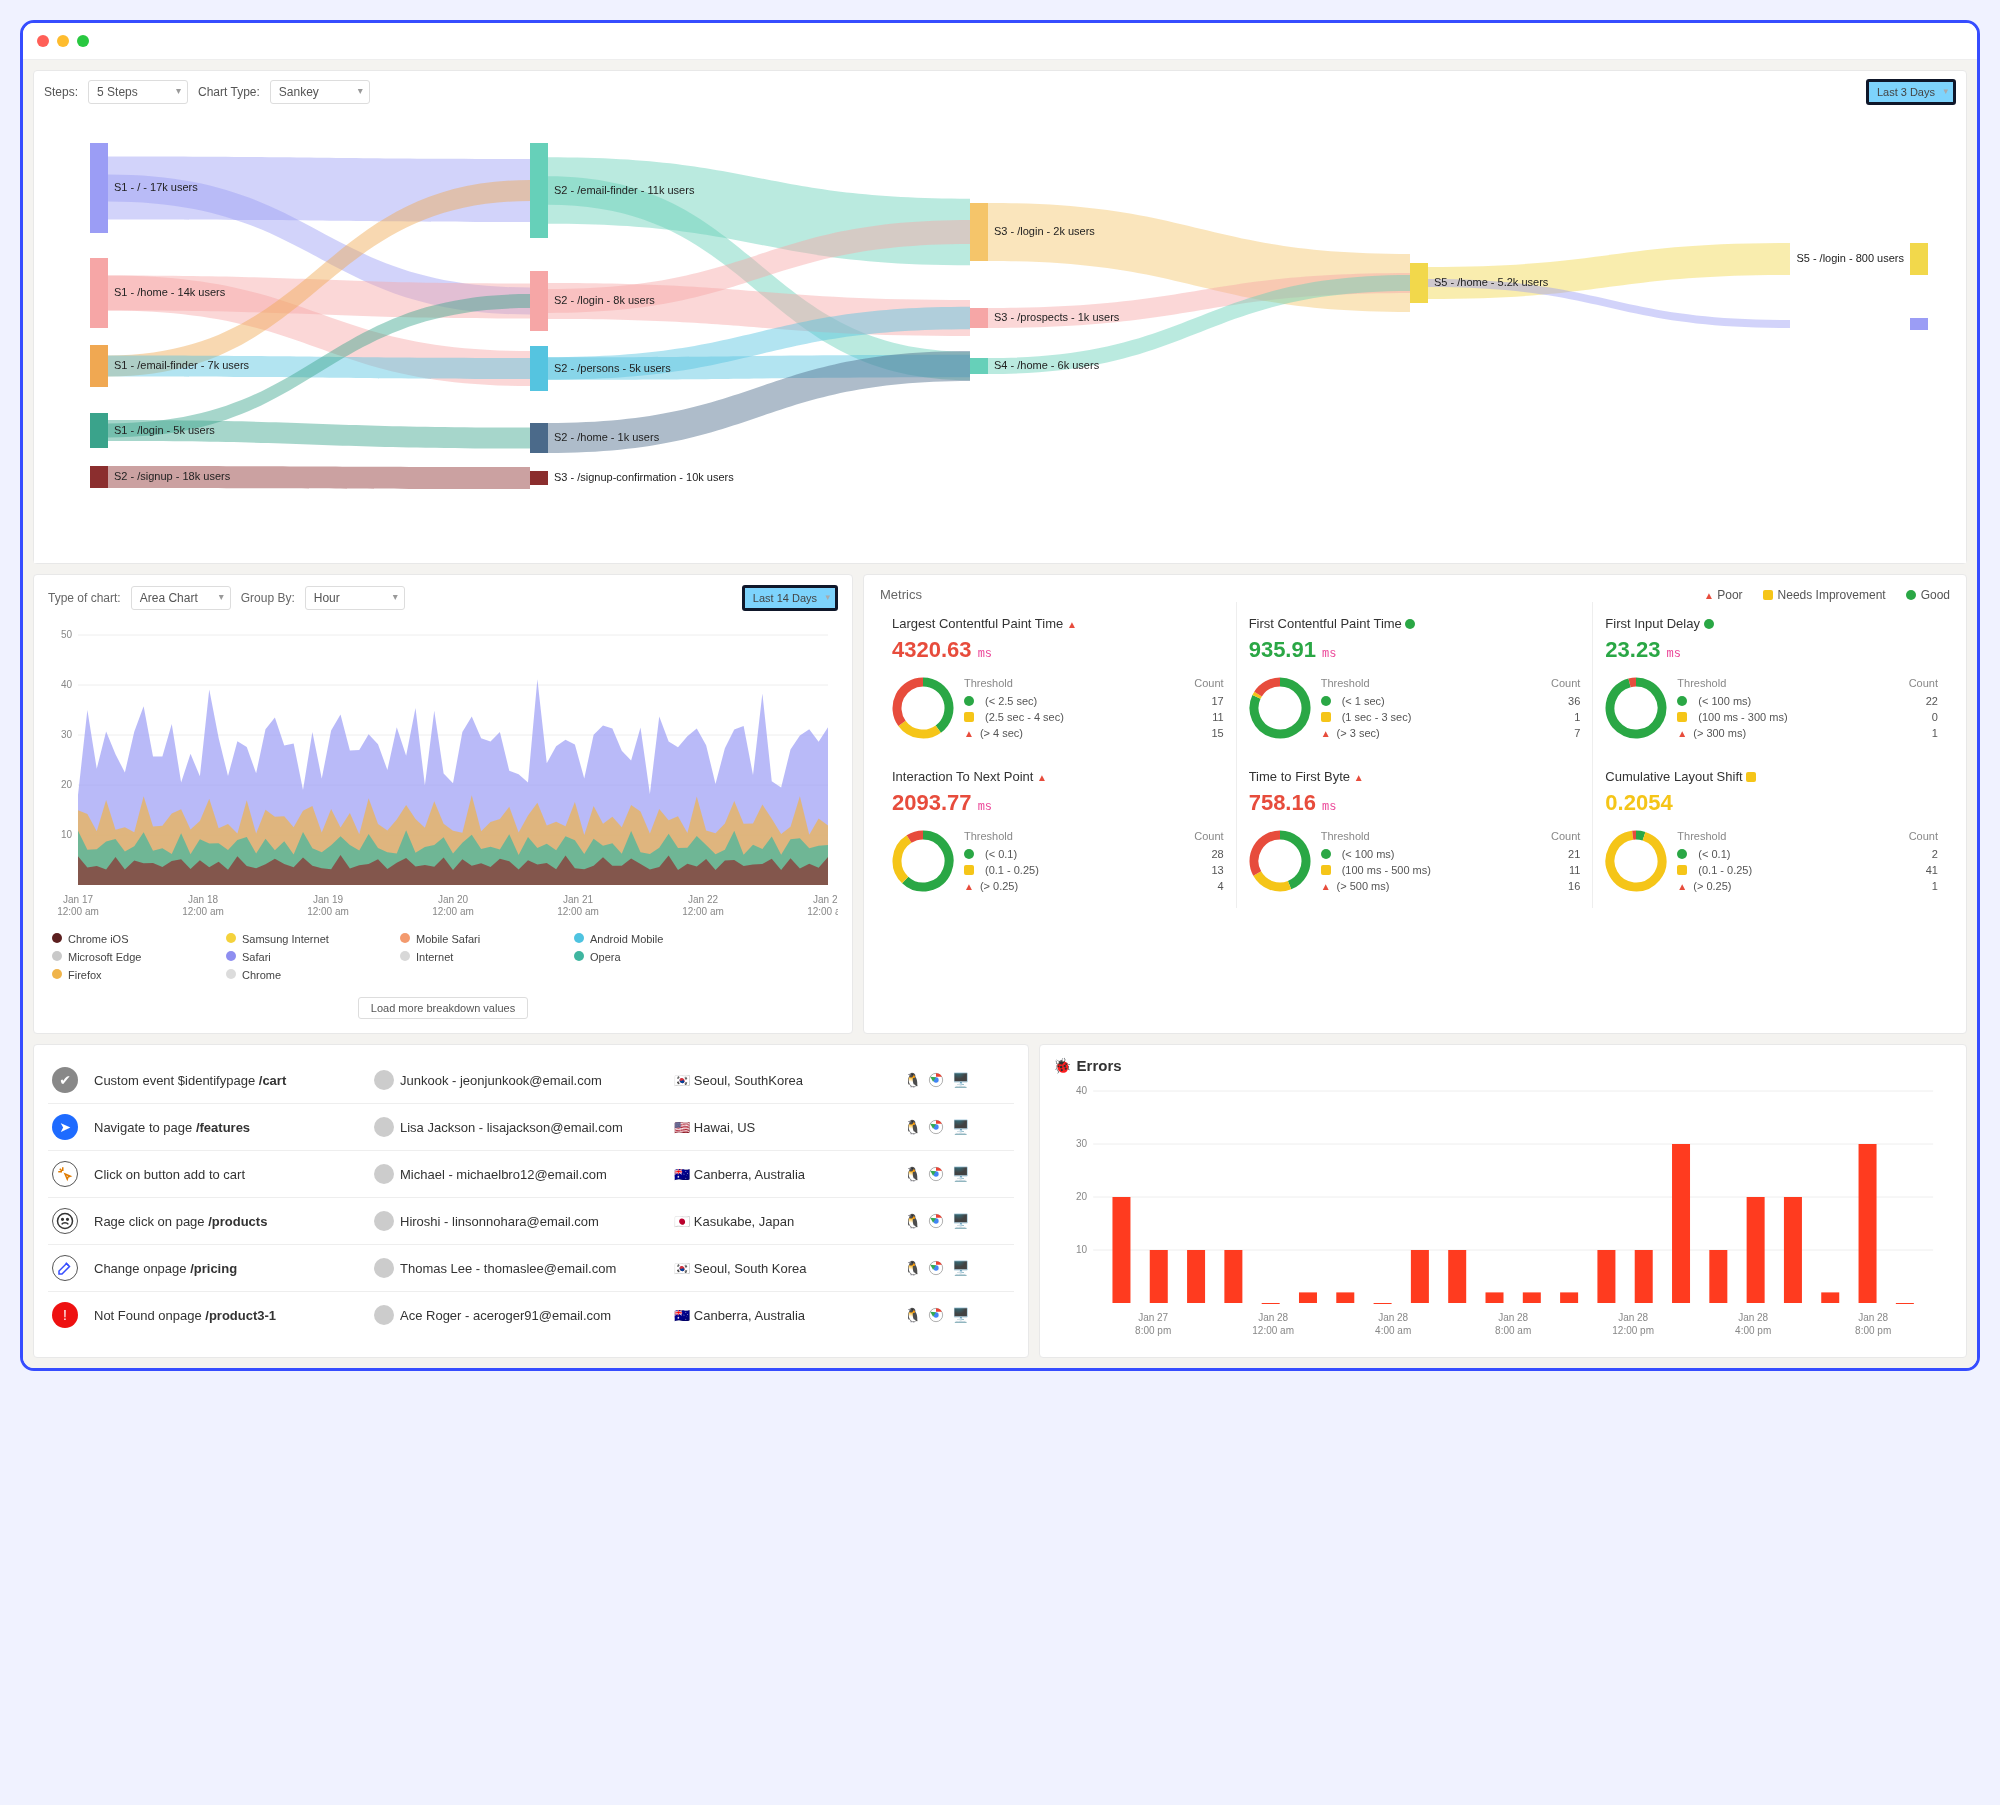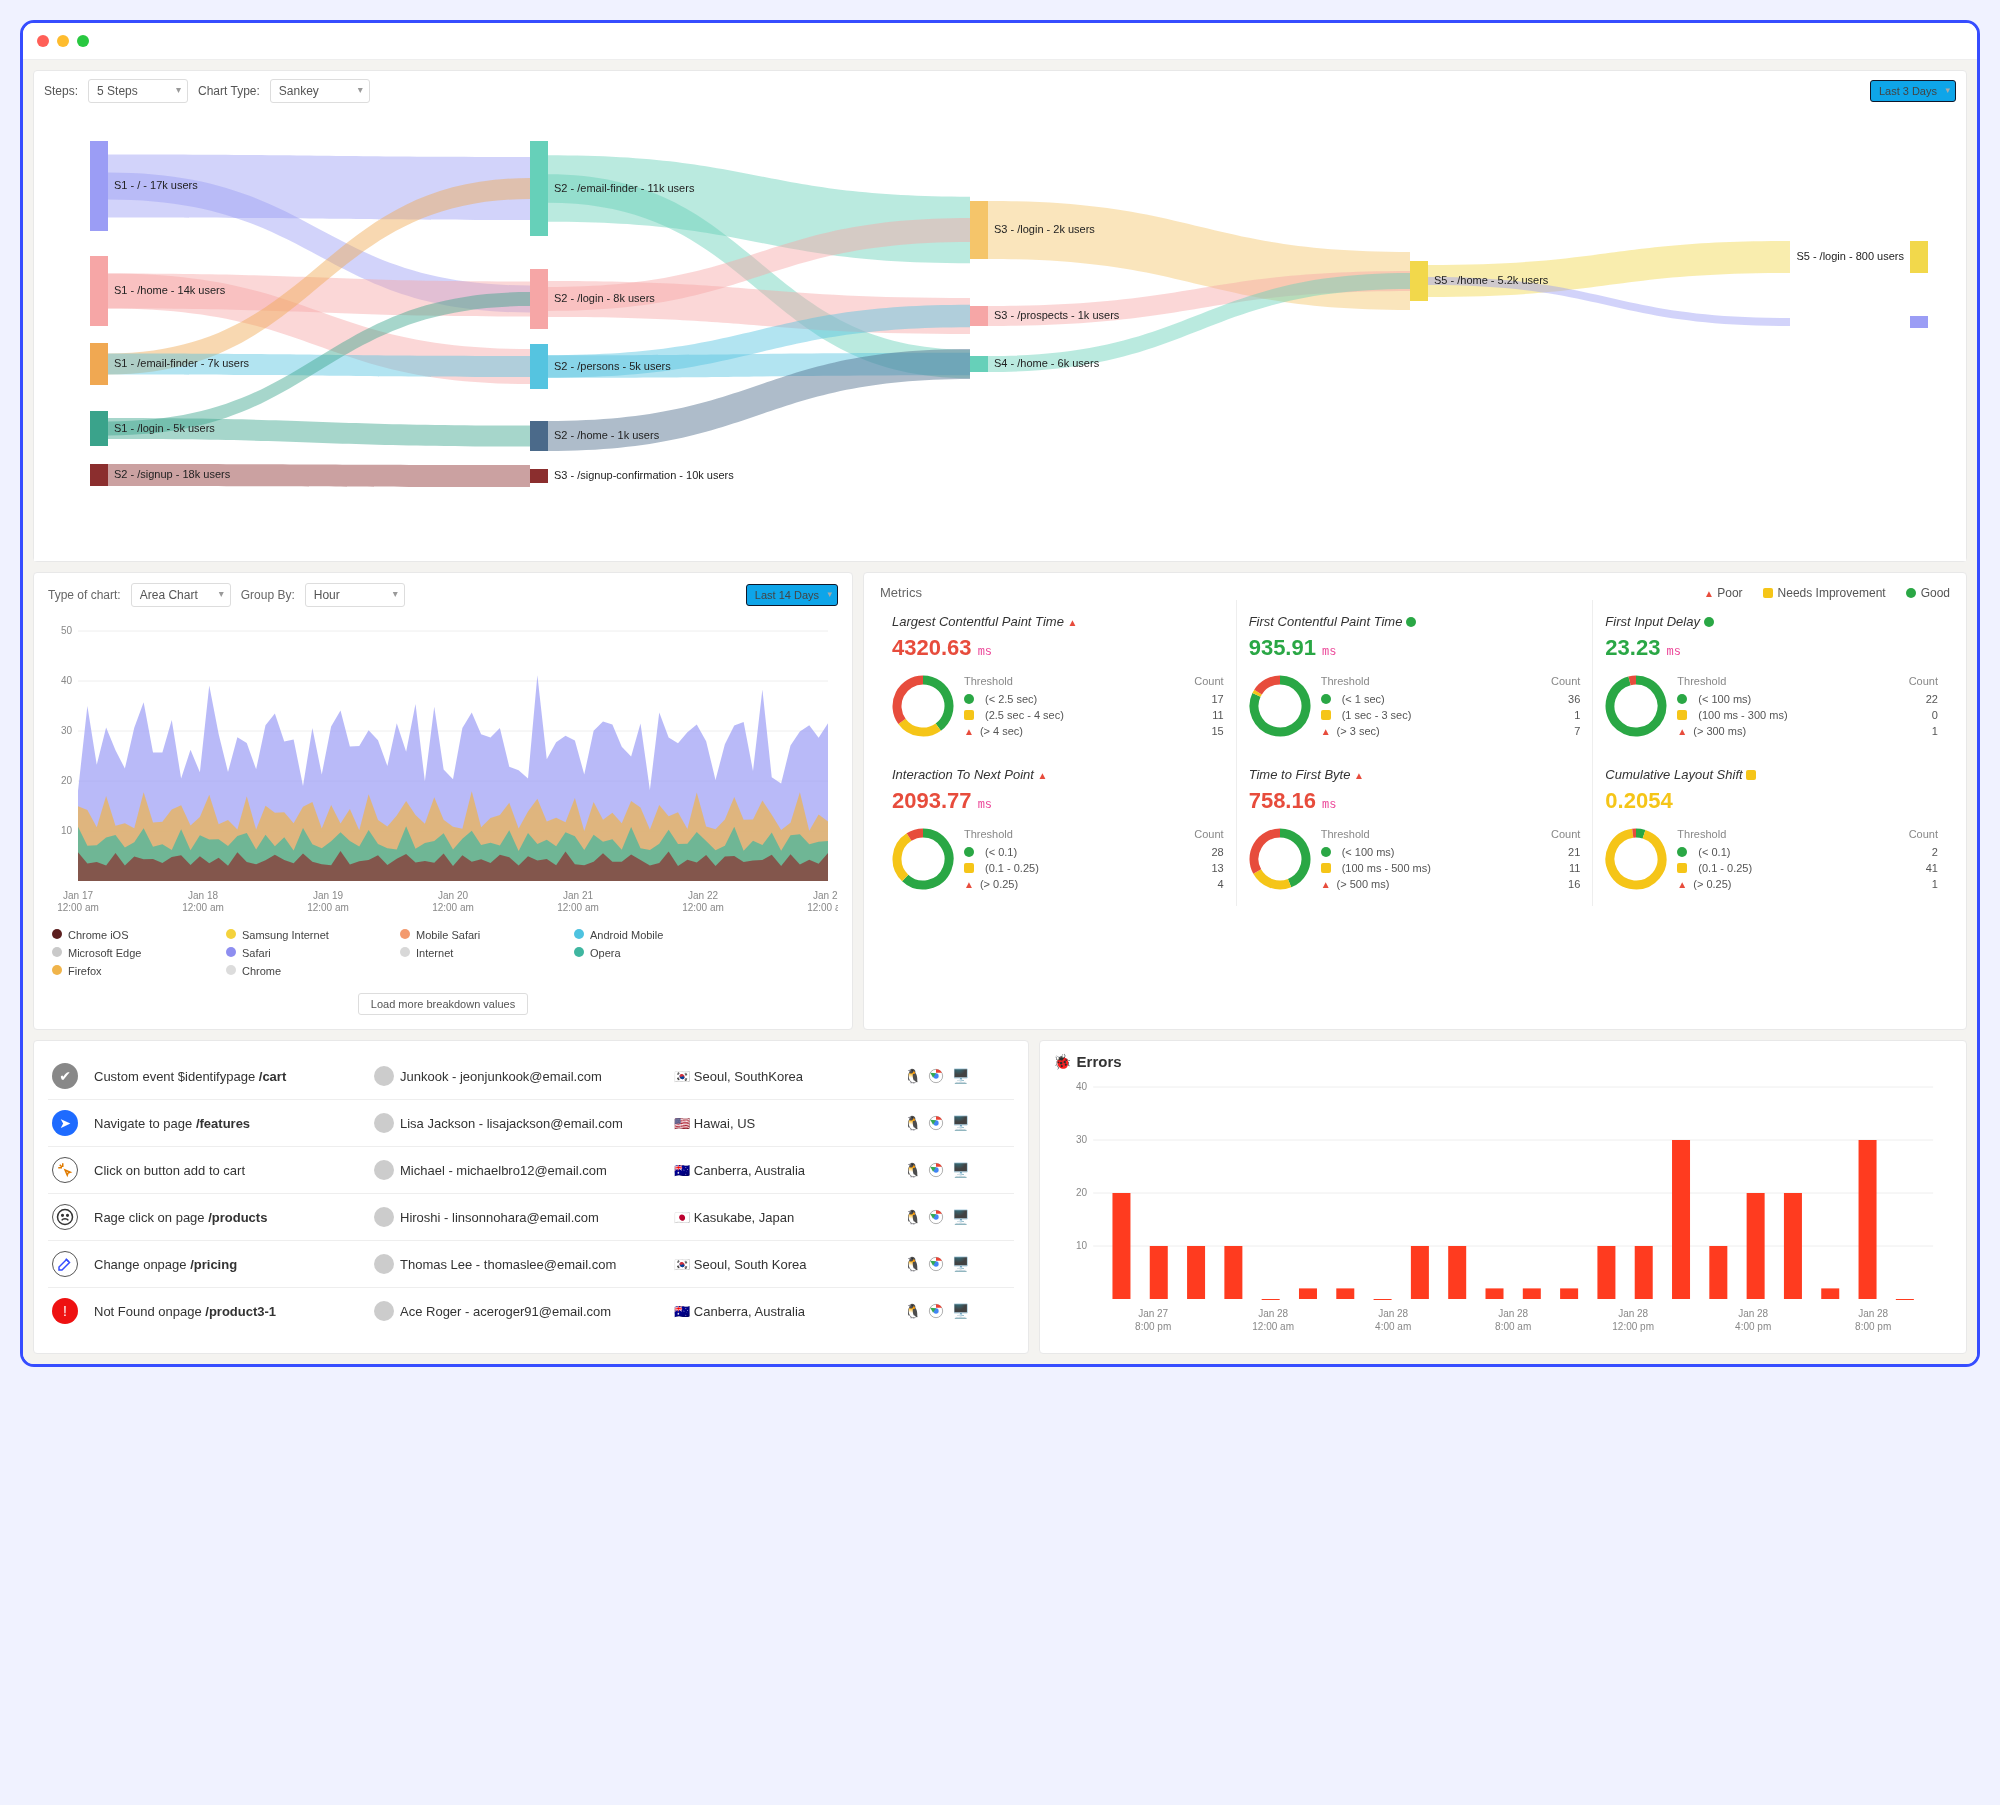--- a/index.html
+++ b/index.html
@@ -6,21 +6,21 @@
 body { font-family: -apple-system, BlinkMacSystemFont, "Segoe UI", Arial, sans-serif; background:#f0f2ff; padding:20px; font-size:13px; color:#333; }
 .window { background:#fff; border:3px solid #364dff; border-radius:14px; overflow:hidden; width:1960px; }
 .titlebar { background:#fff; padding:12px 14px; border-bottom:1px solid #eee; display:flex; gap:8px; }
 .tdot { width:12px; height:12px; border-radius:50%; }
 .content { padding:10px; background:#f4f3f0; }
 .panel { background:#fff; border:1px solid #e8e8e8; border-radius:4px; }
 .row { display:flex; gap:10px; }
 .toolbar { display:flex; gap:10px; align-items:center; padding:8px 10px; font-size:12px; color:#555;}
 .sel { border:1px solid #ddd; border-radius:3px; padding:4px 20px 4px 8px; position:relative; min-width:100px; font-size:12px; background:#fff; }
 .sel:after { content:"▾"; position:absolute; right:6px; top:4px; color:#999; font-size:10px;}
-.small-btn { border:1px solid #0f172a; border-radius:3px; padding:4px 18px 4px 8px; font-size:11px; color:#444; position:relative; background:#0ea5e9;}
+.small-btn { border:3px solid #0f172a; border-radius:3px; padding:4px 18px 4px 8px; font-size:11px; color:#444; position:relative; background:#7dd3fc;}
 .small-btn:after{content:"▾"; position:absolute; right:5px; top:4px; color:#aaa; font-size:9px;}
 .spacer{flex:1;}
 .sankey { position:relative; height:450px; background:#fff; }
 .sankey svg { width:100%; height:100%; }
 .node-label{ font-size:11px; fill:#222; font-weight:500;}
 .area-panel{ padding:10px 14px 14px; }
 .area-h { font-size:12px; color:#666; }
 .area-chart{ position:relative; height:300px; margin-top:8px;}
 .area-chart svg{width:100%;height:100%;}
 .axis-lbl{font-size:10px; fill:#888;}
@@ -28,21 +28,21 @@
 .lg-item{display:flex; align-items:flex-start; gap:6px; width:150px;}
 .lg-dot{width:10px;height:10px;border-radius:50%;}
 .load-btn{margin:8px auto 0; display:block; border:1px solid #ddd; background:#fff; padding:4px 12px; font-size:11px; color:#555; border-radius:3px;}
 .metrics-panel{padding:12px 16px;}
 .metrics-head{display:flex; align-items:center; gap:18px; color:#666; font-size:13px;text-align:right;}
 .status-leg{display:flex;gap:20px;font-size:12px;color:#555;align-items:center;}
 .st-mark{width:10px;height:10px;border-radius:50%;display:inline-block;margin-right:5px;vertical-align:-1px;}
 .mgrid{display:grid; grid-template-columns:1fr 1fr 1fr; gap:0;}
 .mcard{padding:14px 12px; border-right:1px solid #eee;}
 .mcard:nth-child(3n){border-right:none;}
-.mcard h4{font-size:13px; font-weight:500; color:#333; margin-bottom:6px;font-style:italic;}
+.mcard h4{font-size:13px; font-weight:500; color:#333; margin-bottom:6px;}
 .mval{font-size:22px; font-weight:600;}
 .mval .unit{font-size:12px; color:#ec4899; font-weight:400;font-family:Liberation Mono, monospace;}
 .mbody{display:flex; gap:10px; margin-top:14px; align-items:flex-start;}
 .donut{width:62px;height:62px;}
 .thr-tbl{flex:1; font-size:11px; color:#555;}
 .thr-head{display:flex;justify-content:space-between; color:#888; margin-bottom:4px;}
 .thr-row{display:flex; justify-content:space-between; align-items:center; padding:2px 0;}
 .thr-lbl{display:flex;align-items:center;gap:6px;}
 .tri{font-size:10px;}
 .events-panel{padding:12px 14px; flex:1;}

